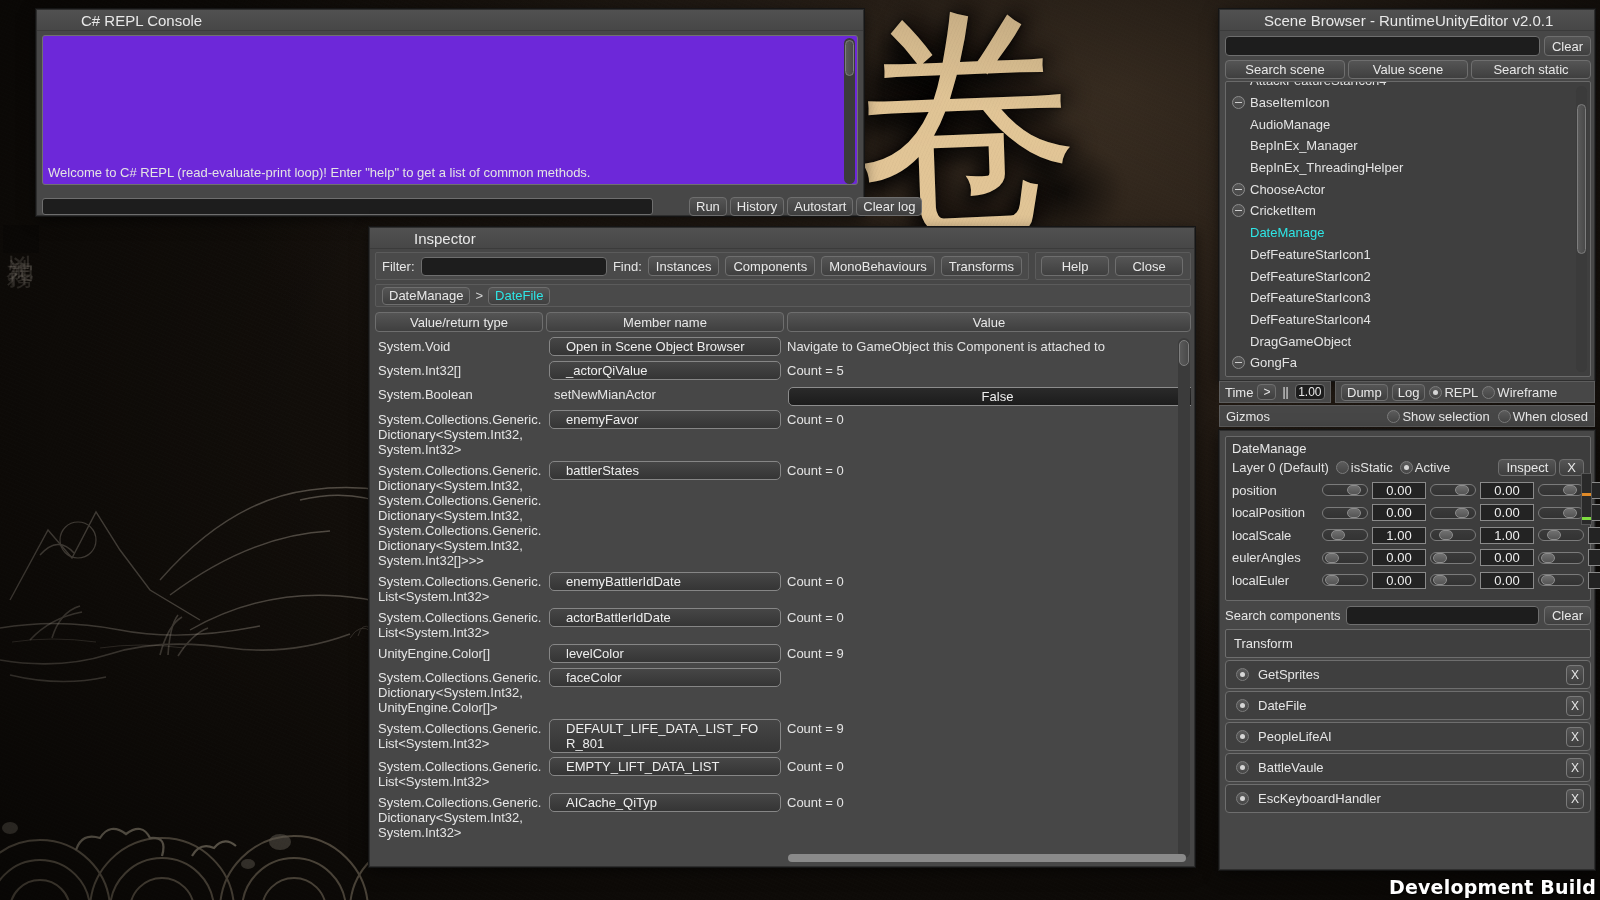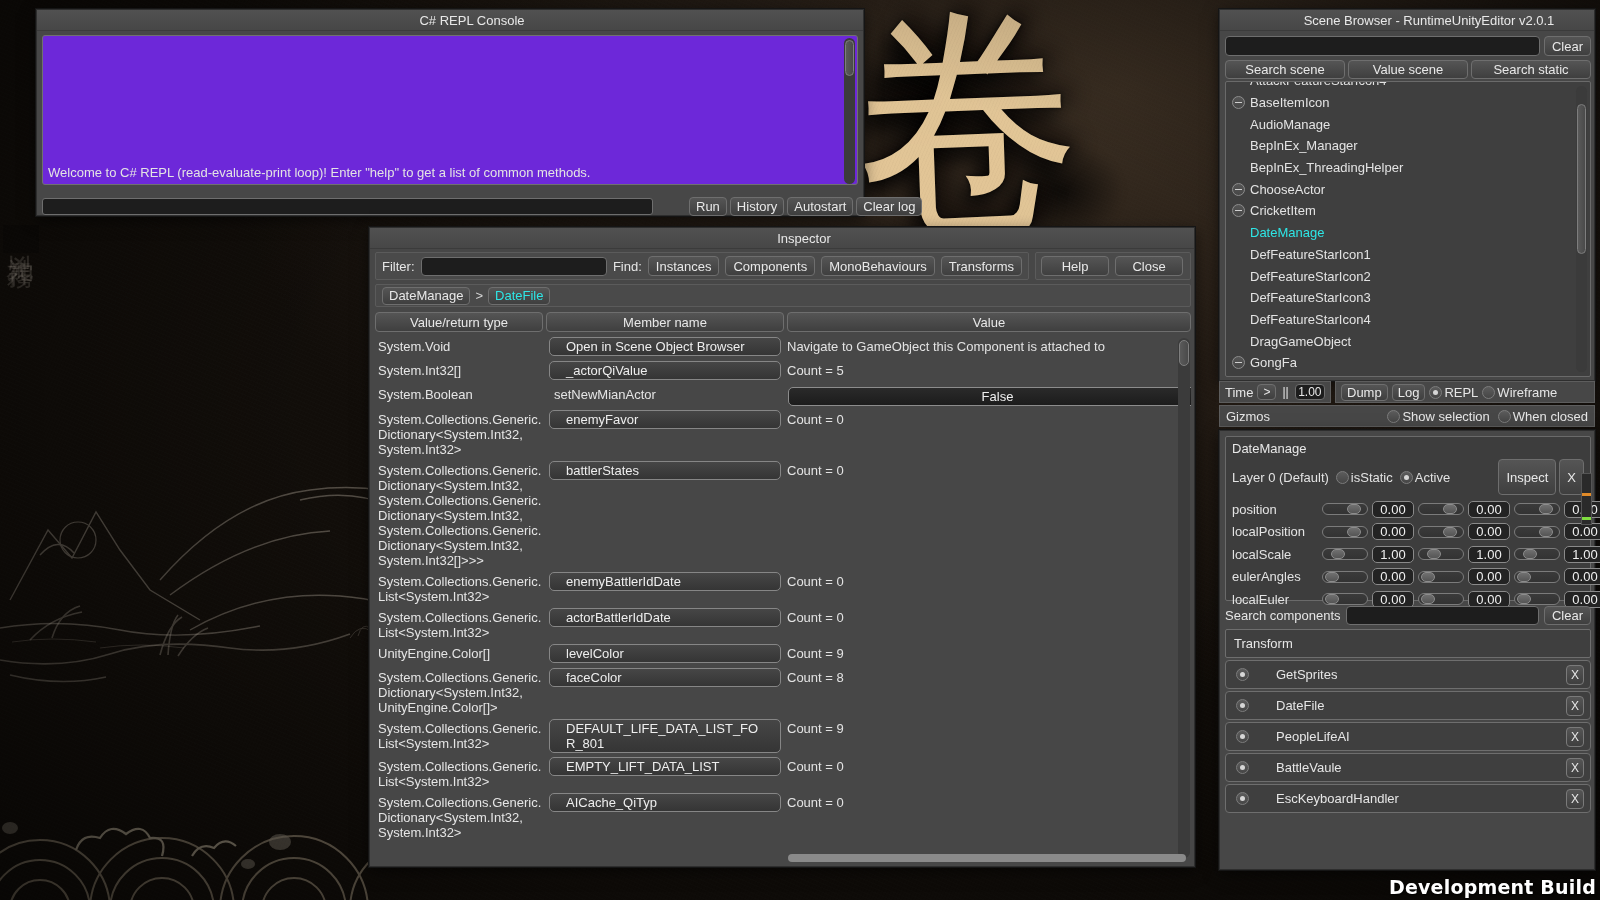--- a/index.html
+++ b/index.html
@@ -61,22 +61,22 @@
   
   .rue-win {
     position:absolute;
     background:#474747;
     border:1px solid #2e2e2e;
     box-shadow: 0 0 0 1px #151515, 0 4px 14px rgba(0,0,0,.55);
     color:#e3e3e3;
     font-size:13px;
   }
   .rue-title {
-    height:21px; line-height:21px; text-align:center;
-    font-size:13px; color:#e8e8e8;
+    height:21px; line-height:21px; 
+    font-size:15px; color:#e8e8e8;
     background:linear-gradient(#515151,#474747);
     border-bottom:1px solid #3b3b3b;
     user-select:none;
     padding-left:44px;
   }
   .rue-body { padding:5px; }
 
   .btn {
     display:inline-flex; align-items:center; justify-content:center;
     background:linear-gradient(#555,#3f3f3f);
@@ -287,38 +287,38 @@
   
   #objpanel{ left:1219px; top:430px; width:376px; height:440px; }
   #objpanel .rue-body{ padding:0; }
   #obj-transform{
     position:absolute; left:5px; top:5px; width:366px; height:165px;
     background:#3d3d3d; border:1px solid #6a6a6a; border-radius:2px;
     padding:4px 6px;
   }
   #obj-name{ font-size:13px; color:#e8e8e8; margin-bottom:3px; }
   #obj-meta{ display:flex; align-items:center; gap:7px; font-size:13px; color:#e3e3e3; margin-bottom:3px; }
-  #obj-meta .btn{ height:36px; padding:0 7px; }
+  #obj-meta .btn{ height:17px; padding:0 7px; }
   #obj-meta .pushright{ margin-left:auto; display:flex; gap:3px; }
   .vecrow{
     display:flex; align-items:center; gap:4px;
     height:22.5px; font-size:13px; color:#e3e3e3;
   }
   .vecrow .vlabel{ width:86px; flex:0 0 86px; }
   .slider{
     width:46px; height:12px; flex:0 0 auto; position:relative;
     background:linear-gradient(#3a3a3a,#333); border:1px solid #7b7b7b; border-radius:6px;
   }
   .slider .knob{
     position:absolute; top:0px; width:14px; height:10px;
     background:linear-gradient(#707070,#555); border:1px solid #8d8d8d; border-radius:5px;
   }
   .numfld{
-    width:42px; height:17px; flex:0 0 auto;
-    background:#232323; border:1px solid #8a8a8a; border-radius:5px;
+    width:54px; height:17px; flex:0 0 auto;
+    background:#232323; border:1px solid #8a8a8a; border-radius:0;
     color:#f0f0f0; font-size:13px; text-align:center; line-height:15px;
   }
 
   #comp-search{
     position:absolute; left:5px; top:174px; width:366px; height:20px;
     display:flex; align-items:center; gap:5px; font-size:13px; color:#e5e5e5;
   }
   #comp-search .fld{ flex:1; height:19px; }
   #comp-search .btn{ height:19px; }
   #comp-list{ position:absolute; left:5px; top:198px; width:366px; height:170px; }
@@ -327,21 +327,21 @@
     background:#3f3f3f; border:1px solid #6e6e6e; border-radius:4px;
     display:flex; align-items:center; padding:0 6px 0 10px;
     font-size:13px; color:#e6e6e6; cursor:pointer;
   }
   .comp-row.plain{ border-radius:2px; padding-left:8px; }
   .comp-row .xbtn{
     margin-left:auto; width:18px; height:20px;
     background:linear-gradient(#555,#3f3f3f); border:1px solid #7a7a7a; border-radius:4px;
     display:flex; align-items:center; justify-content:center; font-size:12px;
   }
-  .comp-row .lbl{ margin-left:27px; }
+  .comp-row .lbl{ margin-left:9px; }
 
   #obj-sb-track{ position:absolute; right:2px; top:42px; width:11px; height:52px;
                  background:#2a2a2a; border:1px solid #555; }
   #obj-sb-mark1{ position:absolute; right:3px; top:62px; width:9px; height:3px; background:#e08a28; }
   #obj-sb-mark2{ position:absolute; right:3px; top:86px; width:9px; height:3px; background:#7fdc3f; }
   .sbticks{ position:absolute; right:3px; top:44px; width:9px; height:48px;
             background:repeating-linear-gradient(180deg,#6d6d6d 0 1px, transparent 1px 3px); }
 
   #devbuild{
     position:absolute; right:4px; bottom:2px;
@@ -536,21 +536,20 @@
         </div>
         <div class="c-val"><span>Count = 9</span></div>
       </div>
       <div class="row">
         <div class="c-type">System.Collections.Generic.
 Dictionary&lt;System.Int32,
 UnityEngine.Color[]&gt;</div>
         <div class="c-member">
           <div class="memberbtn">faceColor</div>
         </div>
-        <div class="c-val"><span>Count = 8</span></div>
       </div>
       <div class="row">
         <div class="c-type">System.Collections.Generic.
 List&lt;System.Int32&gt;</div>
         <div class="c-member">
           <div class="memberbtn">DEFAULT_LIFE_DATA_LIST_FOR_801</div>
         </div>
         <div class="c-val"><span>Count = 9</span></div>
       </div>
       <div class="row">

